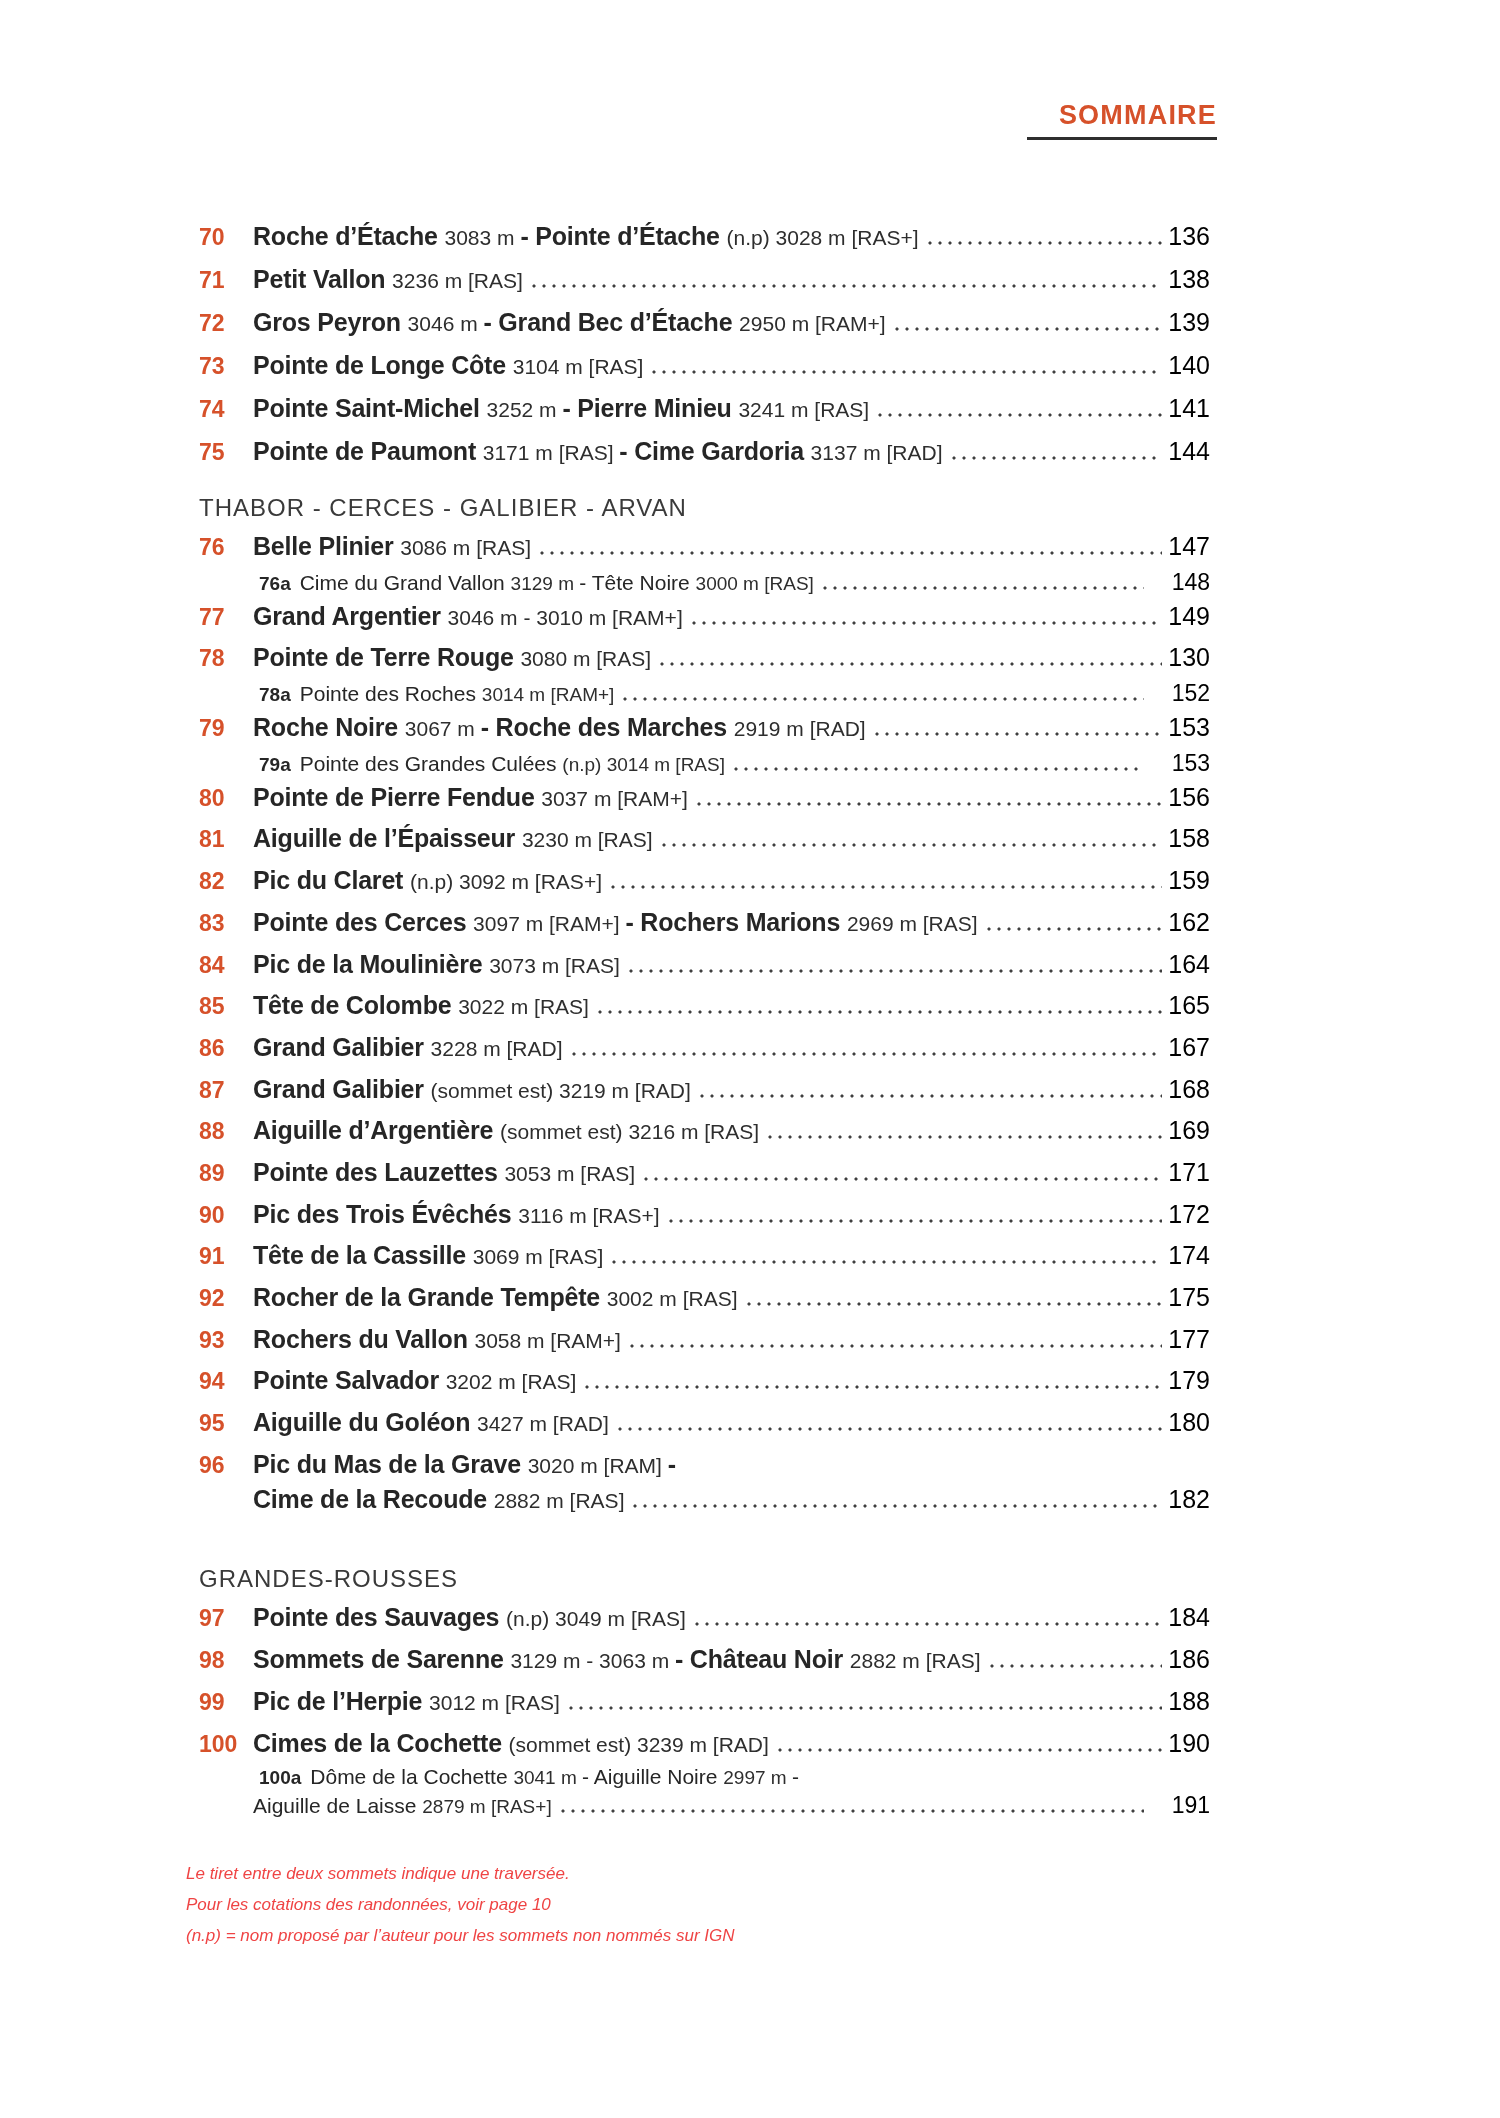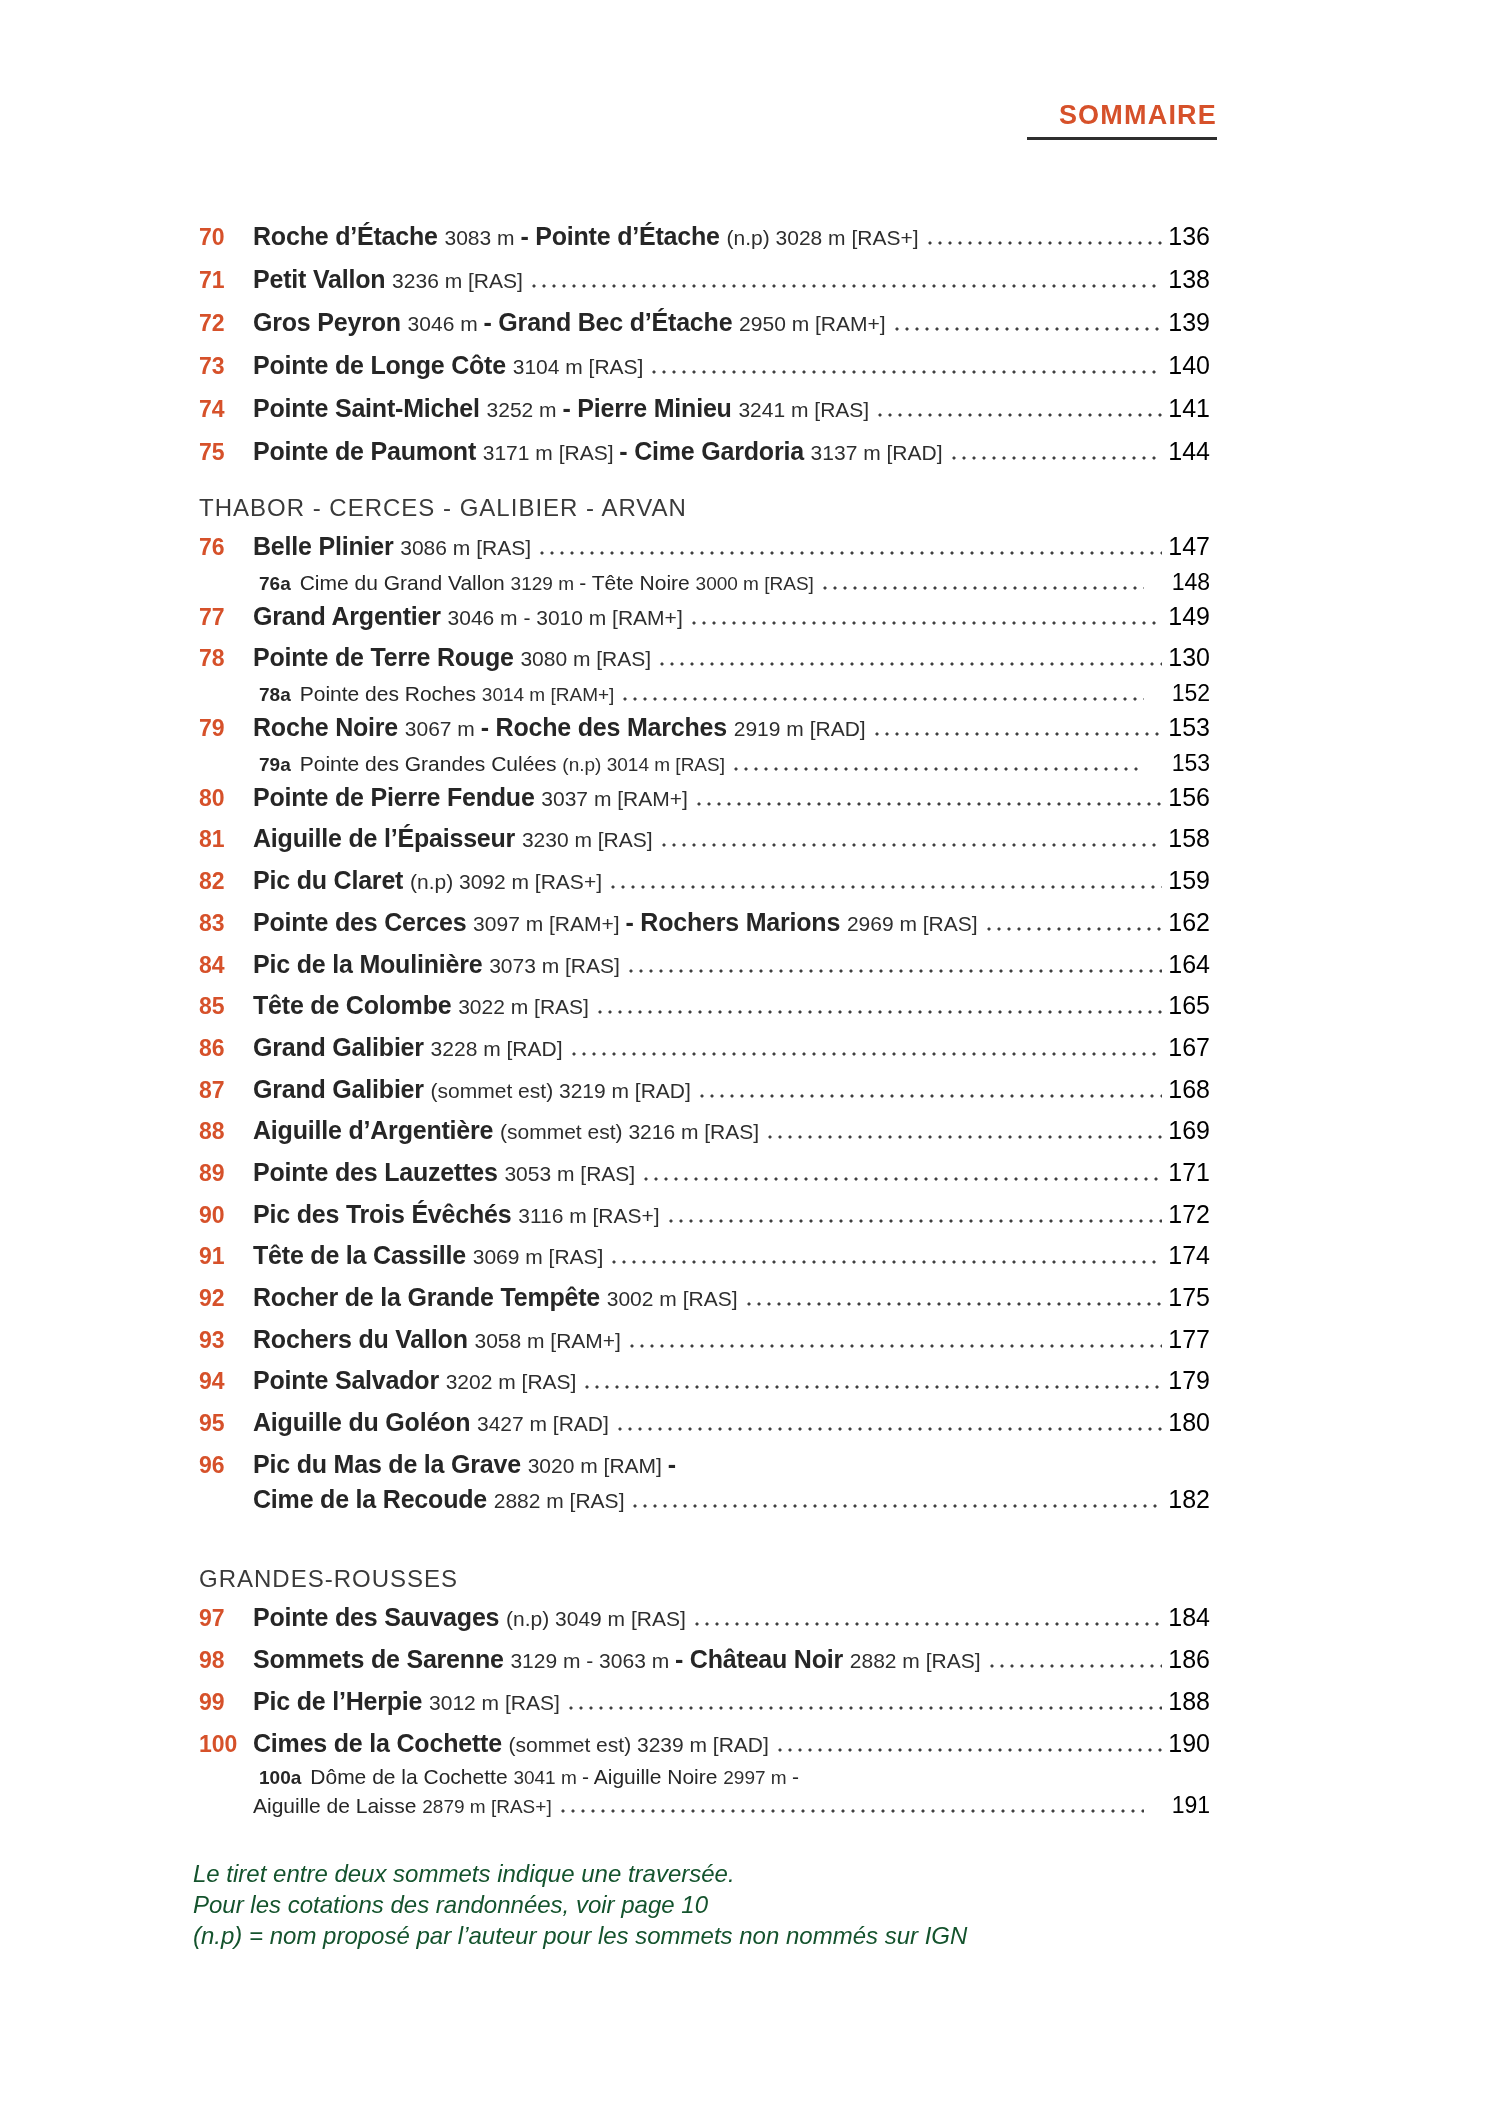--- a/index.html
+++ b/index.html
@@ -51,22 +51,22 @@
   .leader{
     flex:1 1 auto;min-width:10px;height:5px;margin:0 6px 0 6px;
     background-image:radial-gradient(circle,#3f3f3f 1.45px,transparent 1.7px);
     background-size:10px 4px;background-repeat:repeat-x;
     background-position:left bottom;
   }
   .page-num{flex:none;font-size:25px;font-weight:500;color:#000000;}
   .sub .page-num{font-size:23px;font-weight:400;margin-left:22px;}
   
   .notes{
-    position:absolute;left:193px;top:1858px;
-    font-style:italic;font-weight:300;font-size:24px;color:#14532d;
+    position:absolute;left:186px;top:1858px;
+    font-style:italic;font-weight:300;font-size:17px;color:#ef4444;
   }
   .notes p{margin:0;line-height:31px;}
   
   .footer{
     position:absolute;left:1399px;top:2010px;
     display:flex;align-items:center;gap:5px;
   }
   .footer-square{width:13px;height:13px;background:var(--accent,#d6512a);margin-top:5px;}
   .footer-pagenum{font-size:29px;font-weight:700;color:#1d1d1d;}
 </style>

